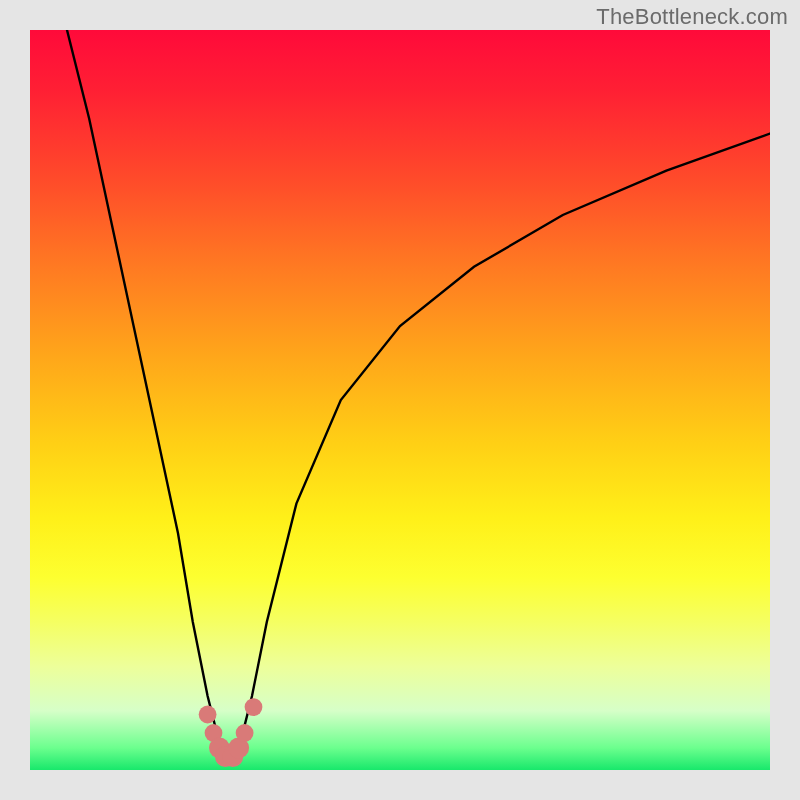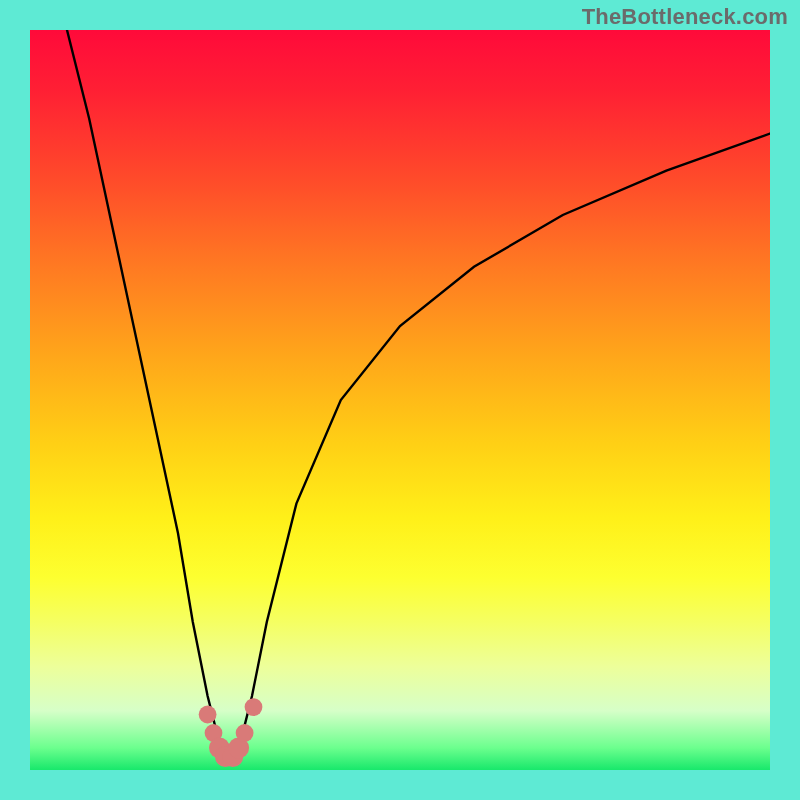--- a/index.html
+++ b/index.html
@@ -7,22 +7,21 @@
     padding: 0;
     width: 800px;
     height: 800px;
     background: #000;
     overflow: hidden;
     font-family: Arial, Helvetica, sans-serif;
   }
   .frame {
     position: absolute;
     inset: 0;
-    background: #5eead4;
-    font-weight: bold;
+    background: #e5e5e5;
   }
   .plot {
     position: absolute;
     left: 30px;
     top: 30px;
     width: 740px;
     height: 740px;
     overflow: hidden;
   }
   .gradient {

